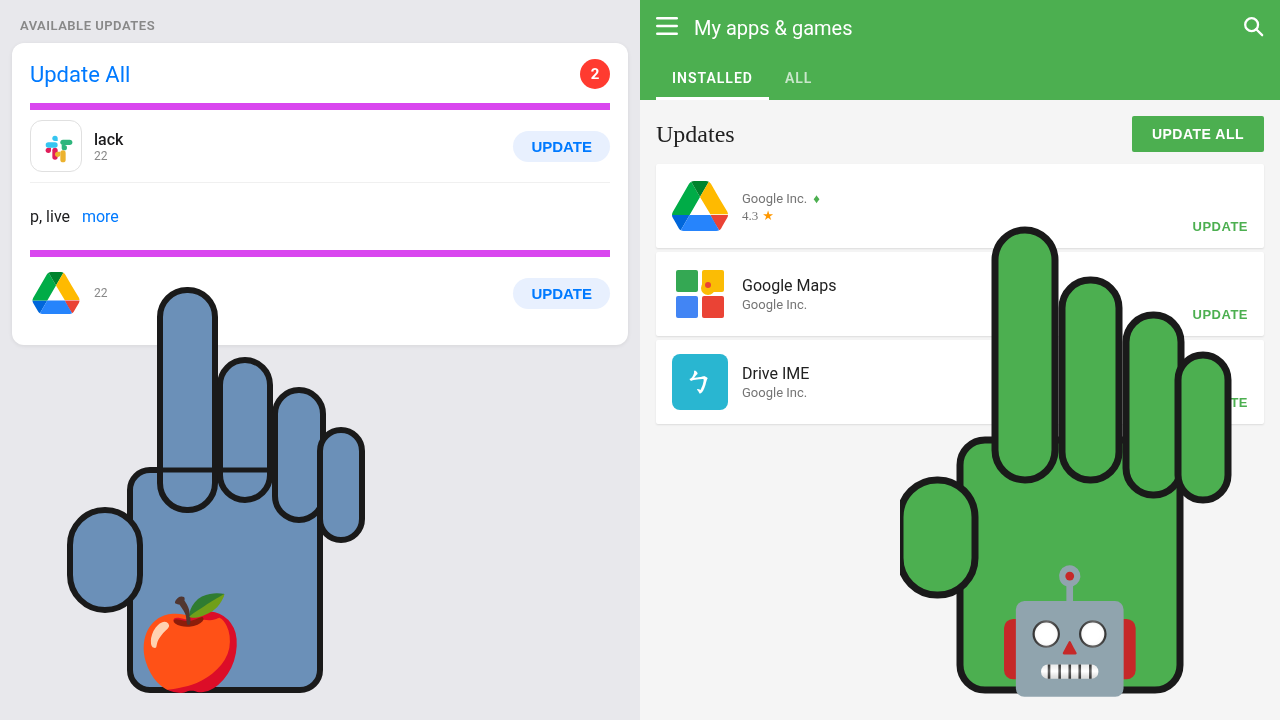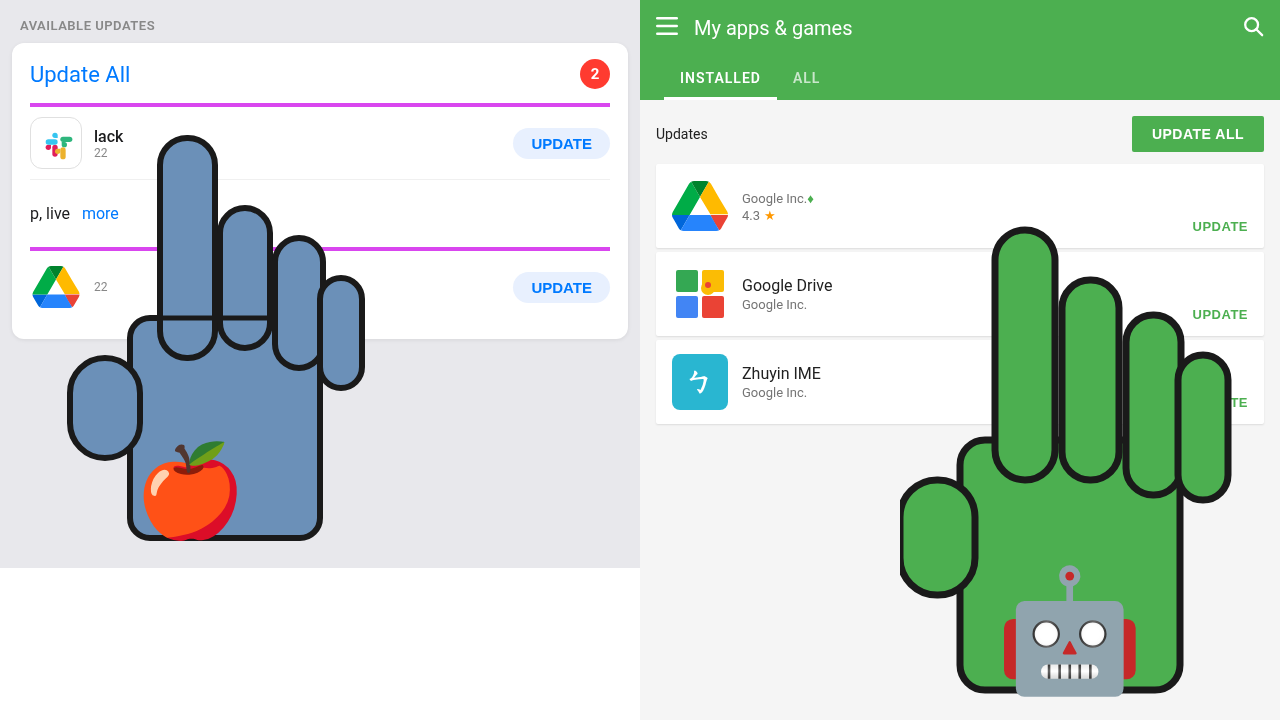--- a/index.html
+++ b/index.html
@@ -7,21 +7,21 @@
       width: 1280px;
       height: 720px;
       overflow: hidden;
       display: flex;
       font-family: 'Roboto', Arial, sans-serif;
     }
 
     
     .left-panel {
       width: 640px;
-      height: 568px;
+      height: 720px;
       background: #e8e8ec;
       position: relative;
       overflow: hidden;
     }
 
     .left-section-header {
       padding: 18px 20px 10px;
       color: #888;
       font-size: 13px;
       font-weight: 600;
@@ -59,21 +59,21 @@
       align-items: center;
       justify-content: center;
       font-size: 15px;
       font-weight: 700;
     }
 
     .app-row {
       display: flex;
       align-items: center;
       padding: 10px 0;
-      border-top: 4px solid #d946ef;
+      border-top: 7px solid #d946ef;
       gap: 12px;
     }
 
     .app-icon-slack {
       width: 52px;
       height: 52px;
       border-radius: 12px;
       background: white;
       border: 1px solid #e0e0e0;
       display: flex;
@@ -185,21 +185,21 @@
 
     .search-icon-header {
       color: white;
       font-size: 20px;
       cursor: pointer;
     }
 
     .play-tabs {
       background: #4CAF50;
       display: flex;
-      padding: 0 24px;
+      padding: 0 16px;
       flex-shrink: 0;
     }
 
     .play-tab {
       padding: 14px 16px;
       color: rgba(255,255,255,0.7);
       font-size: 14px;
       font-weight: 600;
       letter-spacing: 1px;
       cursor: pointer;
@@ -231,23 +231,24 @@
     }
 
     .updates-header {
       display: flex;
       align-items: center;
       justify-content: space-between;
       margin-bottom: 12px;
     }
 
     .updates-title {
-      font-size: 14px;
+      font-size: 24px;
       color: #212121;
       font-weight: 400;
+      font-family: Liberation Serif, serif;
     }
 
     .update-all-btn {
       background: #4CAF50;
       color: white;
       border: none;
       padding: 10px 20px;
       font-size: 14px;
       font-weight: 700;
       letter-spacing: 0.5px;
@@ -283,37 +284,39 @@
 
     .play-app-name {
       font-size: 16px;
       color: #212121;
       font-weight: 400;
     }
 
     .play-app-sub {
       display: flex;
       align-items: center;
+      gap: 6px;
       font-size: 13px;
       color: #757575;
       margin-top: 2px;
     }
 
     .verified-badge {
       color: #4CAF50;
       font-size: 13px;
     }
 
     .rating-row {
       display: flex;
       align-items: center;
       gap: 4px;
       font-size: 13px;
       color: #757575;
       margin-top: 2px;
+      font-family: Liberation Serif, serif;
     }
 
     .star {
       color: #FF9800;
       font-size: 13px;
     }
 
     .play-update-btn {
       color: #4CAF50;
       font-size: 13px;
@@ -516,34 +519,34 @@
             <rect x="2" y="2" width="22" height="22" fill="#34A853" rx="2"></rect>
             <rect x="28" y="2" width="22" height="22" fill="#FBBC05" rx="2"></rect>
             <rect x="2" y="28" width="22" height="22" fill="#4285F4" rx="2"></rect>
             <rect x="28" y="28" width="22" height="22" fill="#EA4335" rx="2"></rect>
 
             <circle cx="34" cy="20" r="7" fill="#FBBC05"></circle>
             <circle cx="34" cy="17" r="3" fill="#EA4335"></circle>
           </svg>
         </div>
         <div class="play-app-info">
-          <div class="play-app-name">Google Drive</div>
+          <div class="play-app-name">Google Maps</div>
           <div class="play-app-sub">
             <span>Google Inc.</span>
           </div>
         </div>
         <button class="play-update-btn">UPDATE</button>
       </div>
 
       <div class="play-app-card">
         <div class="play-app-icon zhuyin-icon">
           <span style="font-size:28px;color:white;font-weight:bold;">ㄅ</span>
         </div>
         <div class="play-app-info">
-          <div class="play-app-name">Zhuyin IME</div>
+          <div class="play-app-name">Drive IME</div>
           <div class="play-app-sub">
             <span>Google Inc.</span>
           </div>
         </div>
         <button class="play-update-btn">UPDATE</button>
       </div>
     </div>
   </div>
 
   <svg class="android-hand" viewBox="0 0 420 560" xmlns="http://www.w3.org/2000/svg">

